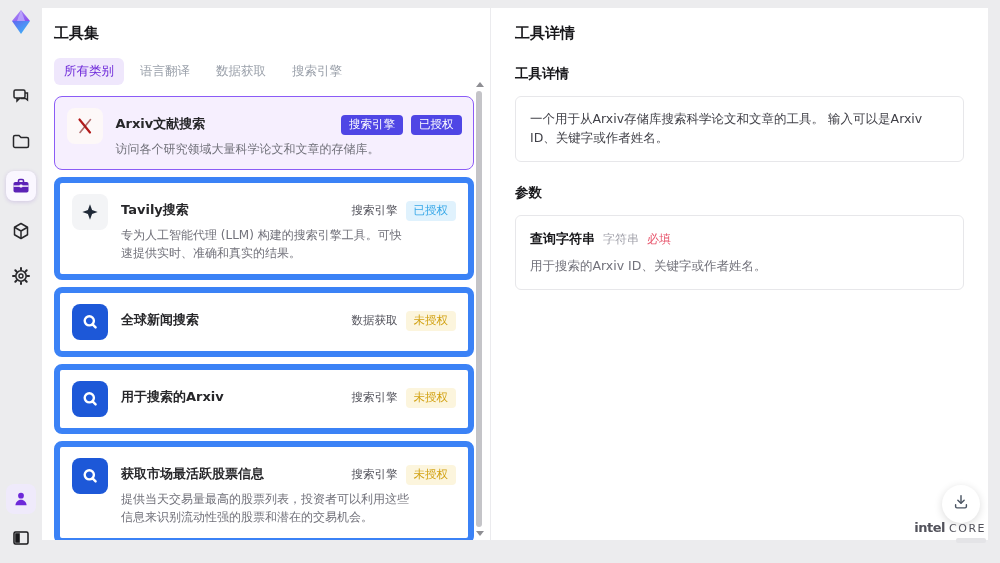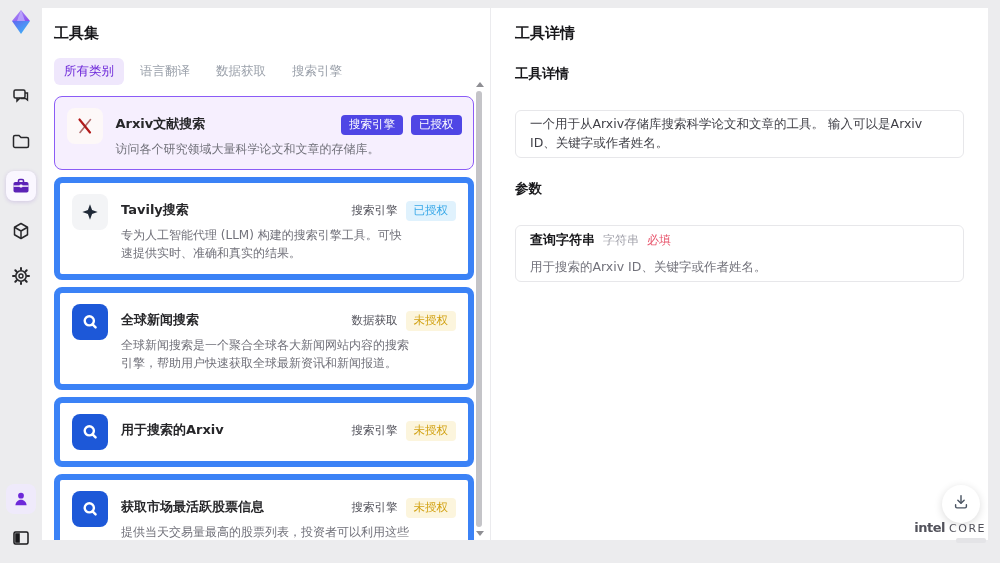--- a/index.html
+++ b/index.html
@@ -58,22 +58,22 @@
   .scrollbar { position:absolute; right:7px; top:74px; bottom:4px; width:8px; }
   .sb-arrow { position:absolute; left:1px; width:0; height:0; border-left:4px solid transparent; border-right:4px solid transparent; }
   .sb-up   { top:0;    border-bottom:5px solid #8e8e93; }
   .sb-down { bottom:0; border-top:5px solid #8e8e93; }
   .sb-thumb { position:absolute; left:1px; top:9px; bottom:9px; width:6px; background:#c4c4c8; border-radius:3px; cursor:grab; }
 
   
   .detail-col { flex:1; padding:16px 24px; position:relative; }
   .detail-title { font-size:15px; font-weight:bold; color:#18181b; }
   .section-heading { margin-top:22px; font-size:13.5px; font-weight:bold; color:#18181b; }
-  .info-box { margin-top:27px; border:1px solid #e7e7ea; border-radius:6px; background:#fff;
-              padding:4px 14px; font-size:12.5px; color:#3f3f46; line-height:1.5; }
+  .info-box { margin-top:13px; border:1px solid #e7e7ea; border-radius:6px; background:#fff;
+              padding:13px 14px; font-size:12.5px; color:#3f3f46; line-height:1.5; }
   .param-row { display:flex; align-items:baseline; gap:8px; }
   .param-name { font-size:13px; font-weight:bold; color:#18181b; }
   .param-type { font-size:12px; color:#a1a1aa; }
   .param-required { font-size:12px; color:#e8566d; }
   .param-desc { margin-top:9px; font-size:12.5px; color:#71717a; }
 
   
   .fab { position:absolute; right:20px; bottom:40px; width:38px; height:38px; border-radius:50%;
          background:#fff; box-shadow:0 2px 8px rgba(0,0,0,.14); display:flex; align-items:center; justify-content:center; cursor:pointer; z-index:6; }
   .brand { position:absolute; right:14px; bottom:20px; text-align:right; z-index:6; }
@@ -240,21 +240,20 @@
     </span>
 
     <div class="card-main">
       <div class="card-head">
         <span class="card-title">全球新闻搜索</span>
         <span class="badges">
           <span class="badge badge-cat cat-plain">数据获取</span>
           <span class="badge badge-status status-warn">未授权</span>
         </span>
       </div>
-      <div class="card-desc">全球新闻搜索是一个聚合全球各大新闻网站内容的搜索引擎，帮助用户快速获取全球最新资讯和新闻报道。</div>
     </div>
   </div>
 
   <div class="card">
 
     <span class="tool-icon icon-q">
       <svg width="20" height="20" viewBox="0 0 20 20" fill="none">
         <circle cx="9.3" cy="8.8" r="4.6" stroke="#fff" stroke-width="2.4"></circle>
         <path d="M12.6 12.4l3 3" stroke="#fff" stroke-width="2.4" stroke-linecap="round"></path>
       </svg>

